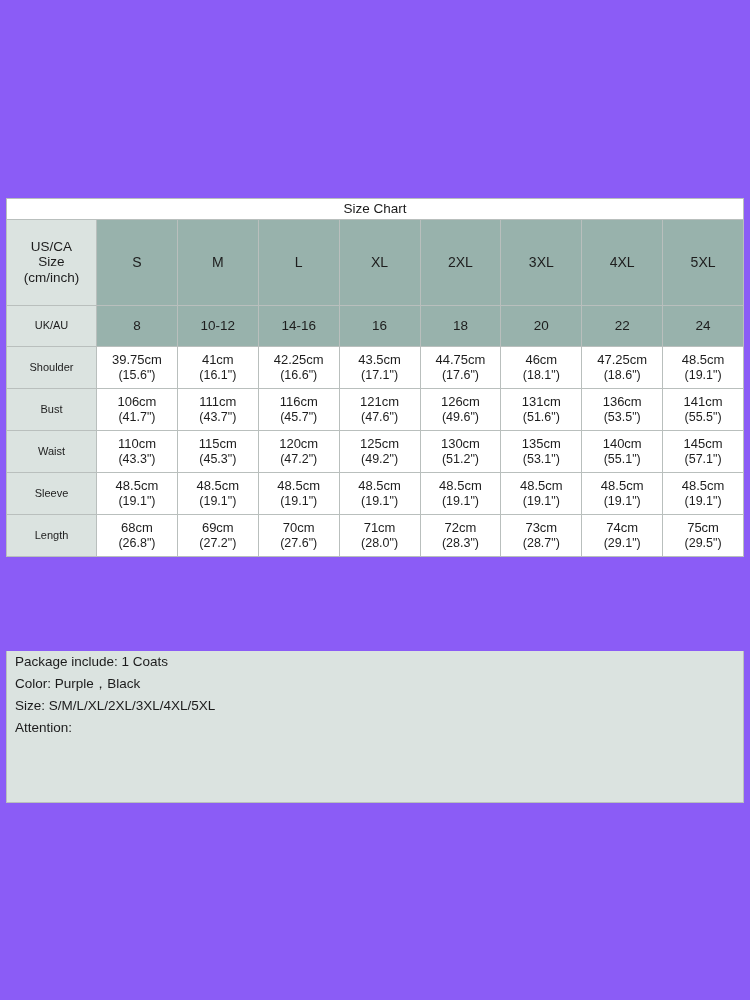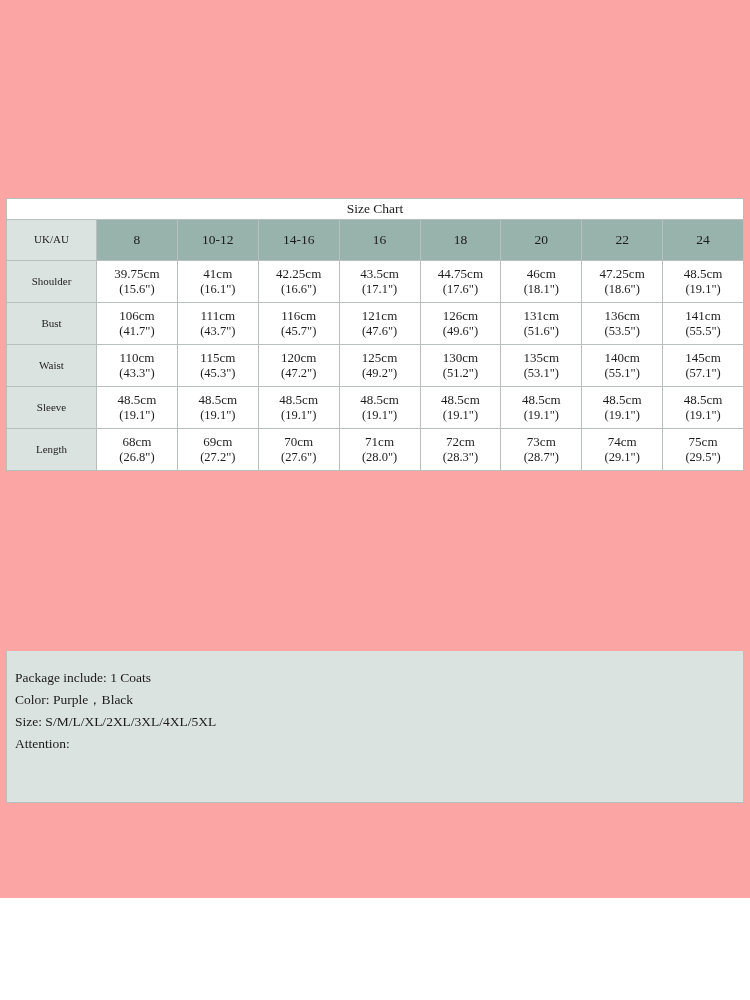--- a/index.html
+++ b/index.html
@@ -4,24 +4,23 @@
 <style>
   * { box-sizing: border-box; }
   html, body {
     margin: 0; padding: 0;
     width: 750px; height: 1000px;
     background: #ffffff;
     font-family: "Liberation Sans", sans-serif;
   }
   #page {
     position: relative;
-    width: 750px; height: 898px;
-    background: #fca5a5;
+    width: 750px; height: 1000px;
+    background: #8b5cf6;
     overflow: hidden;
-    font-family: Liberation Serif, serif;
   }
   #chart-wrap {
     position: absolute;
     left: 6px;
     top: 198px;
     width: 738px;
   }
   table.size-chart {
     width: 100%;
     border-collapse: collapse;
@@ -72,21 +71,21 @@
 
   #notes {
     position: absolute;
     left: 6px;
     top: 651px;
     width: 738px;
     min-height: 152px;
     background: #dbe3e0;
     border: 1px solid #b9bfbd;
     border-top: none;
-    padding: 16px 8px 8px 8px;
+    padding: 0 8px 8px 8px;
     font-size: 13.5px;
     color: #1b1b1b;
     line-height: 1.62;
   }
   #notes div { white-space: nowrap; }
   #notes div.wrap { white-space: normal; }
 </style>
 </head>
 <body>
 
@@ -103,20 +102,35 @@
           <col>
           <col>
           <col>
           <col>
       </colgroup>
       <tbody>
         <tr class="title-row">
           <td colspan="9">Size Chart</td>
         </tr>
 
+        <tr class="row-h-head">
+          <td class="head-label">
+            <div>US/CA</div>
+            <div>Size</div>
+            <div>(cm/inch)</div>
+          </td>
+          <td class="head-size">S</td>
+          <td class="head-size">M</td>
+          <td class="head-size">L</td>
+          <td class="head-size">XL</td>
+          <td class="head-size">2XL</td>
+          <td class="head-size">3XL</td>
+          <td class="head-size">4XL</td>
+          <td class="head-size">5XL</td>
+        </tr>
 
         <tr class="row-h-small">
           <td class="label-cell">UK/AU</td>
           <td class="teal">8</td>
           <td class="teal">10-12</td>
           <td class="teal">14-16</td>
           <td class="teal">16</td>
           <td class="teal">18</td>
           <td class="teal">20</td>
           <td class="teal">22</td>

